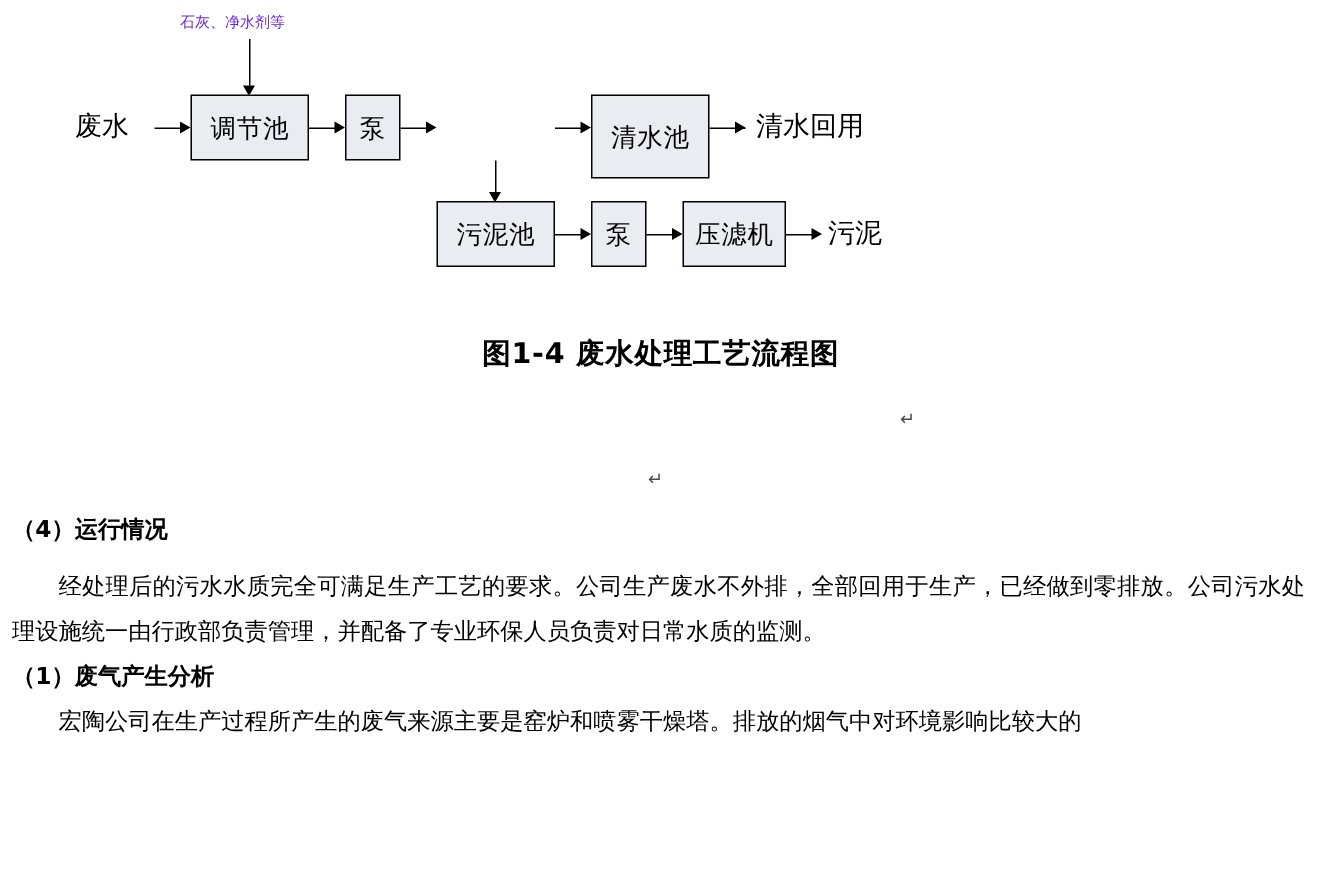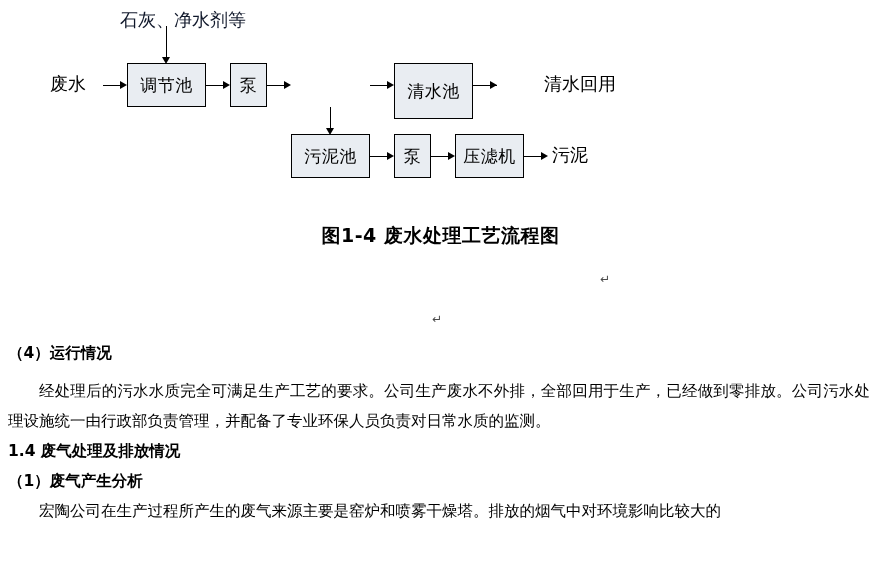--- a/index.html
+++ b/index.html
@@ -33,22 +33,22 @@
     display: flex;
     align-items: center;
     justify-content: center;
     box-sizing: border-box;
     letter-spacing: 0.5px;
   }
 
   .dlabel {
     position: absolute;
     font-family: "DejaVu Sans", "Liberation Sans", sans-serif;
-    font-size: 18px;
-    color: #0f172a;
+    font-size: 10px;
+    color: #6d28d9;
     white-space: nowrap;
   }
 
   .dtext {
     position: absolute;
     font-family: "DejaVu Sans", "Liberation Sans", sans-serif;
     font-size: 18px;
     color: #000000;
     white-space: nowrap;
   }
@@ -154,21 +154,21 @@
   <div class="arrow-r" style="top:81px; left:284px;"></div>
 
 
   <div class="hline" style="top:85px; left:370px; width:22px;"></div>
   <div class="arrow-r" style="top:81px; left:387px;"></div>
 
   <div class="dbox" style="top:63px; left:394px; width:79px; height:56px;">清水池</div>
 
   <div class="hline" style="top:85px; left:473px; width:24px;"></div>
   <div class="arrow-r" style="top:81px; left:490px;"></div>
-  <div class="dtext" style="top:72px; left:504px;margin-left:40px;">清水回用</div>
+  <div class="dtext" style="top:72px; left:504px;">清水回用</div>
 
   <div class="vline" style="top:107px; left:330px; height:21px;"></div>
   <div class="arrow-d" style="top:128px; left:326px;"></div>
 
   <div class="dbox" style="top:134px; left:291px; width:79px; height:44px;">污泥池</div>
 
   <div class="hline" style="top:156px; left:370px; width:22px;"></div>
   <div class="arrow-r" style="top:152px; left:387px;"></div>
 
   <div class="dbox" style="top:134px; left:394px; width:37px; height:44px;">泵</div>
@@ -190,19 +190,18 @@
 <div class="mark" style="position:absolute; top:312px; left:432px;">↵</div>
 
 <div id="body-text">
 
   <p class="heading">（4）运行情况</p>
 
   <div class="spacer-sm"></div>
 
   <p class="para indent2">经处理后的污水水质完全可满足生产工艺的要求。公司生产废水不外排，全部回用于生产，已经做到零排放。公司污水处理设施统一由行政部负责管理，并配备了专业环保人员负责对日常水质的监测。</p>
 
-  <p class="heading">1.4 废气处理及排放情况</p>
 
   <p class="heading">（1）废气产生分析</p>
 
   <p class="para indent2">宏陶公司在生产过程所产生的废气来源主要是窑炉和喷雾干燥塔。排放的烟气中对环境影响比较大的</p>
 
 </div>
 
 </body></html>

